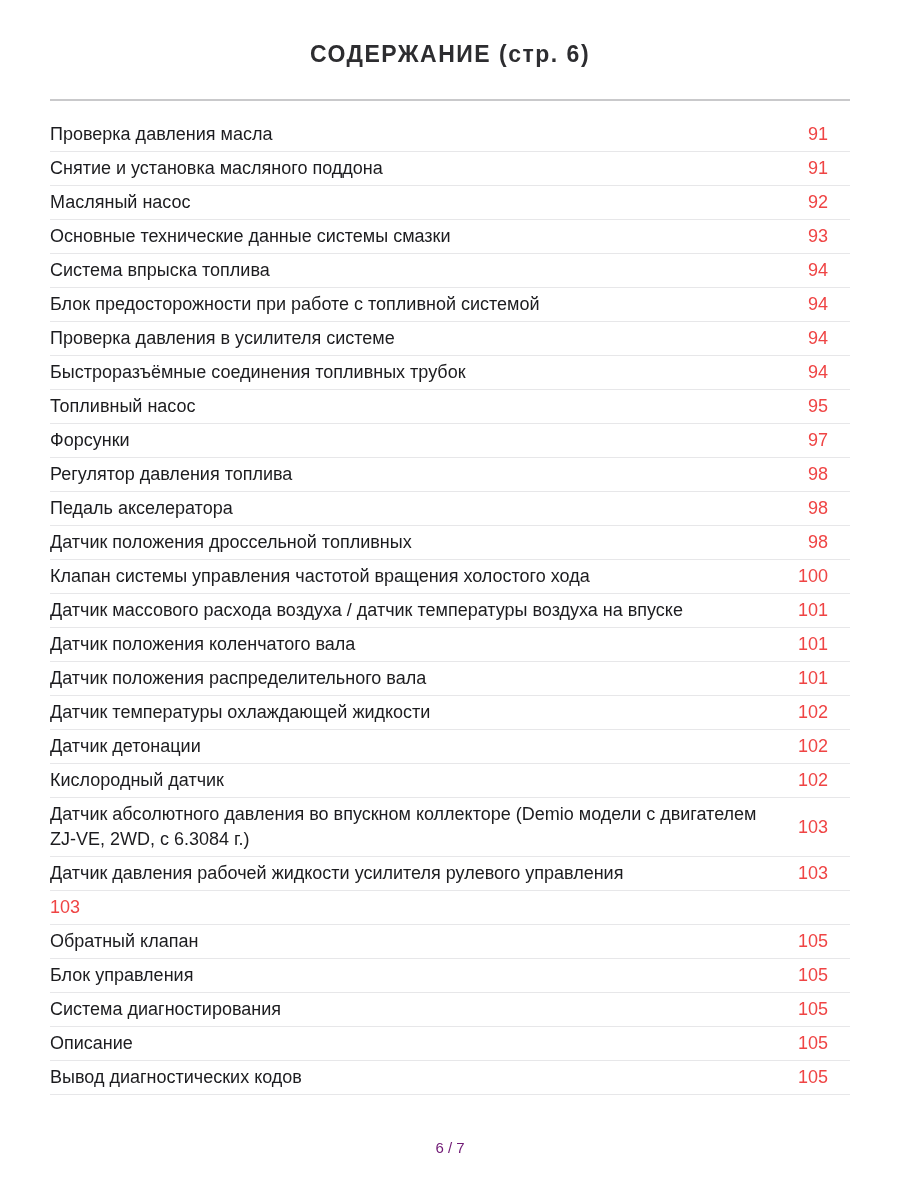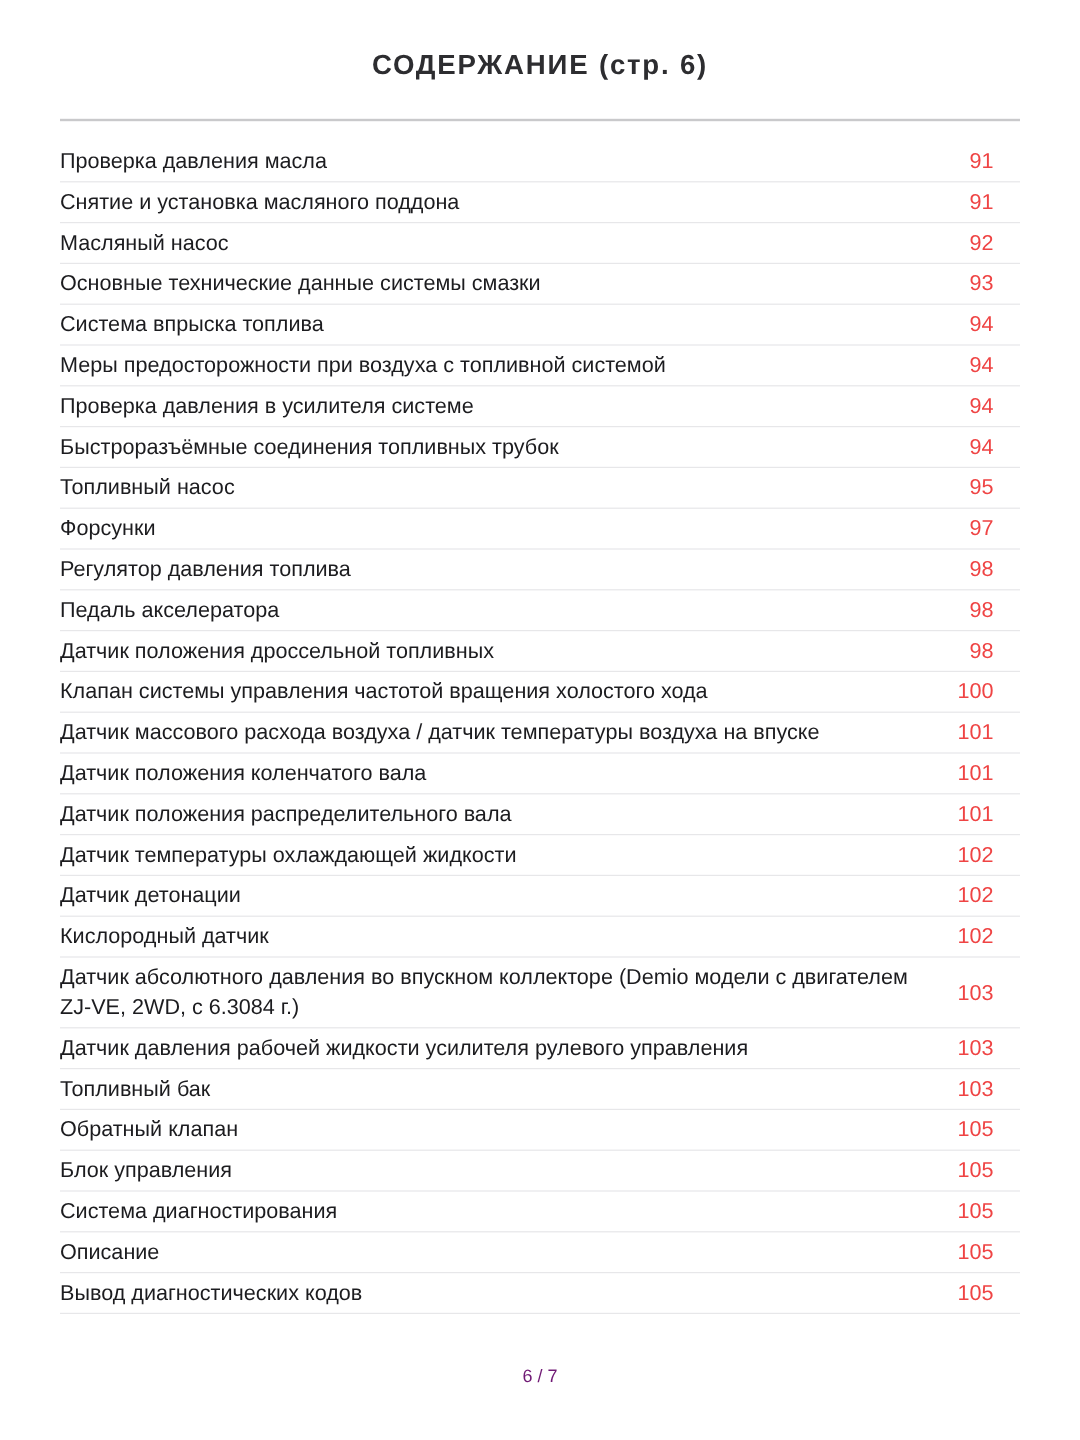--- a/index.html
+++ b/index.html
@@ -98,21 +98,21 @@
         <span class="toc-label">Основные технические данные системы смазки</span>
         <span class="toc-page">93</span>
       </div>
 
       <div class="toc-row">
         <span class="toc-label">Система впрыска топлива</span>
         <span class="toc-page">94</span>
       </div>
 
       <div class="toc-row">
-        <span class="toc-label">Меры предосторожности при воздуха с топливной системой</span>
+        <span class="toc-label">Блок предосторожности при работе с топливной системой</span>
         <span class="toc-page">94</span>
       </div>
 
       <div class="toc-row">
         <span class="toc-label">Проверка давления в усилителя системе</span>
         <span class="toc-page">94</span>
       </div>
 
       <div class="toc-row">
         <span class="toc-label">Быстроразъёмные соединения топливных трубок</span>
@@ -183,21 +183,20 @@
         <span class="toc-label">Датчик абсолютного давления во впускном коллекторе (Demio модели с двигателем ZJ-VE, 2WD, с 6.3084 г.)</span>
         <span class="toc-page">103</span>
       </div>
 
       <div class="toc-row">
         <span class="toc-label">Датчик давления рабочей жидкости усилителя рулевого управления</span>
         <span class="toc-page">103</span>
       </div>
 
       <div class="toc-row">
-        <span class="toc-label">Топливный бак</span>
         <span class="toc-page">103</span>
       </div>
 
       <div class="toc-row">
         <span class="toc-label">Обратный клапан</span>
         <span class="toc-page">105</span>
       </div>
 
       <div class="toc-row">
         <span class="toc-label">Блок управления</span>

